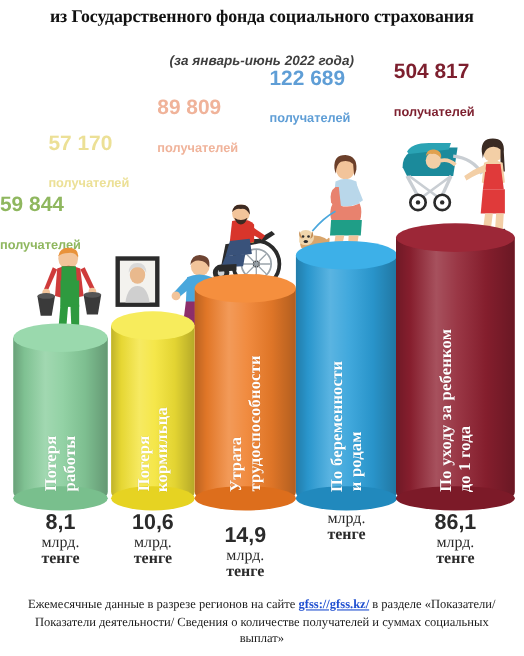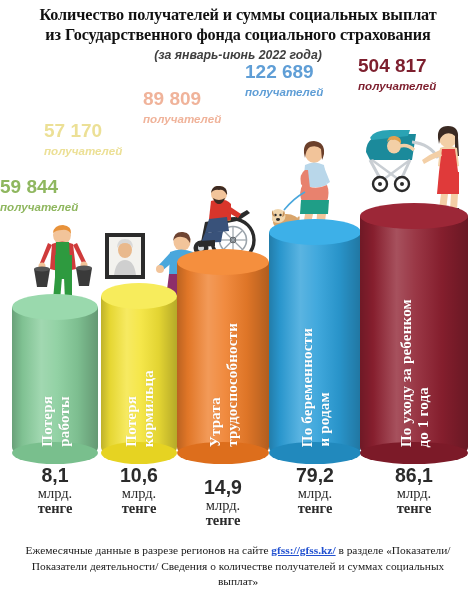--- a/index.html
+++ b/index.html
@@ -27,21 +27,21 @@
     position:absolute;left:0;top:48px;width:476px;
     text-align:center;
     font-family:"Liberation Sans", sans-serif;
     font-style:italic;font-weight:bold;
     font-size:12.3px;color:#3f3f3f;
   }
 
   
   .cnt{position:absolute;text-align:left;font-family:"Liberation Sans", sans-serif;font-weight:bold;}
   .cnt .num{display:block;font-size:19px;line-height:21px;letter-spacing:0px;}
-  .cnt .cap{display:block;font-size:11.6px;line-height:13px;margin-top:3px;font-style:italic;}
+  .cnt .cap{display:block;font-size:11.6px;line-height:13px;margin-top:19px;}
 
   
   .cyl{position:absolute;}
   .cyl .body{position:absolute;left:0;top:0;width:100%;height:100%;
       border-radius:0 0 6px 6px;overflow:hidden;}
   .cyl .top{position:absolute;left:0;width:100%;height:26px;top:-13px;border-radius:50%;}
   .cyl .bot{position:absolute;left:0;width:100%;height:22px;bottom:-11px;border-radius:50%;}
   .shade{position:absolute;left:0;top:0;width:100%;height:100%;
       background:linear-gradient(to right,
         rgba(0,0,0,0.22) 0%,
@@ -87,21 +87,20 @@
 
   
   .fig{position:absolute;}
 </style>
 </head>
 <body>
 
 <div class="stage">
 
   <div class="title">
-    <div>Количество получателей и суммы социальных выплат</div>
     <div>из Государственного фонда социального страхования</div>
   </div>
   <div class="subtitle">(за январь-июнь 2022 года)</div>
 
   <div class="cnt" style="left:0px;top:176px;width:125px;color:#8fb75f;">
     <span class="num">59 844</span>
     <span class="cap">получателей</span>
   </div>
 
   <div class="cnt" style="left:44px;top:120px;width:130px;color:#ece096;">
@@ -323,21 +322,20 @@
     <span class="v">10,6</span>
     <span class="u1">млрд.</span>
     <span class="u2">тенге</span>
   </div>
   <div class="amt" style="left:177px;top:476px;width:92px;">
     <span class="v">14,9</span>
     <span class="u1">млрд.</span>
     <span class="u2">тенге</span>
   </div>
   <div class="amt" style="left:269px;top:464px;width:92px;">
-    <span class="v">79,2</span>
     <span class="u1">млрд.</span>
     <span class="u2">тенге</span>
   </div>
   <div class="amt" style="left:360px;top:464px;width:108px;">
     <span class="v">86,1</span>
     <span class="u1">млрд.</span>
     <span class="u2">тенге</span>
   </div>
 
   <div class="footer">

